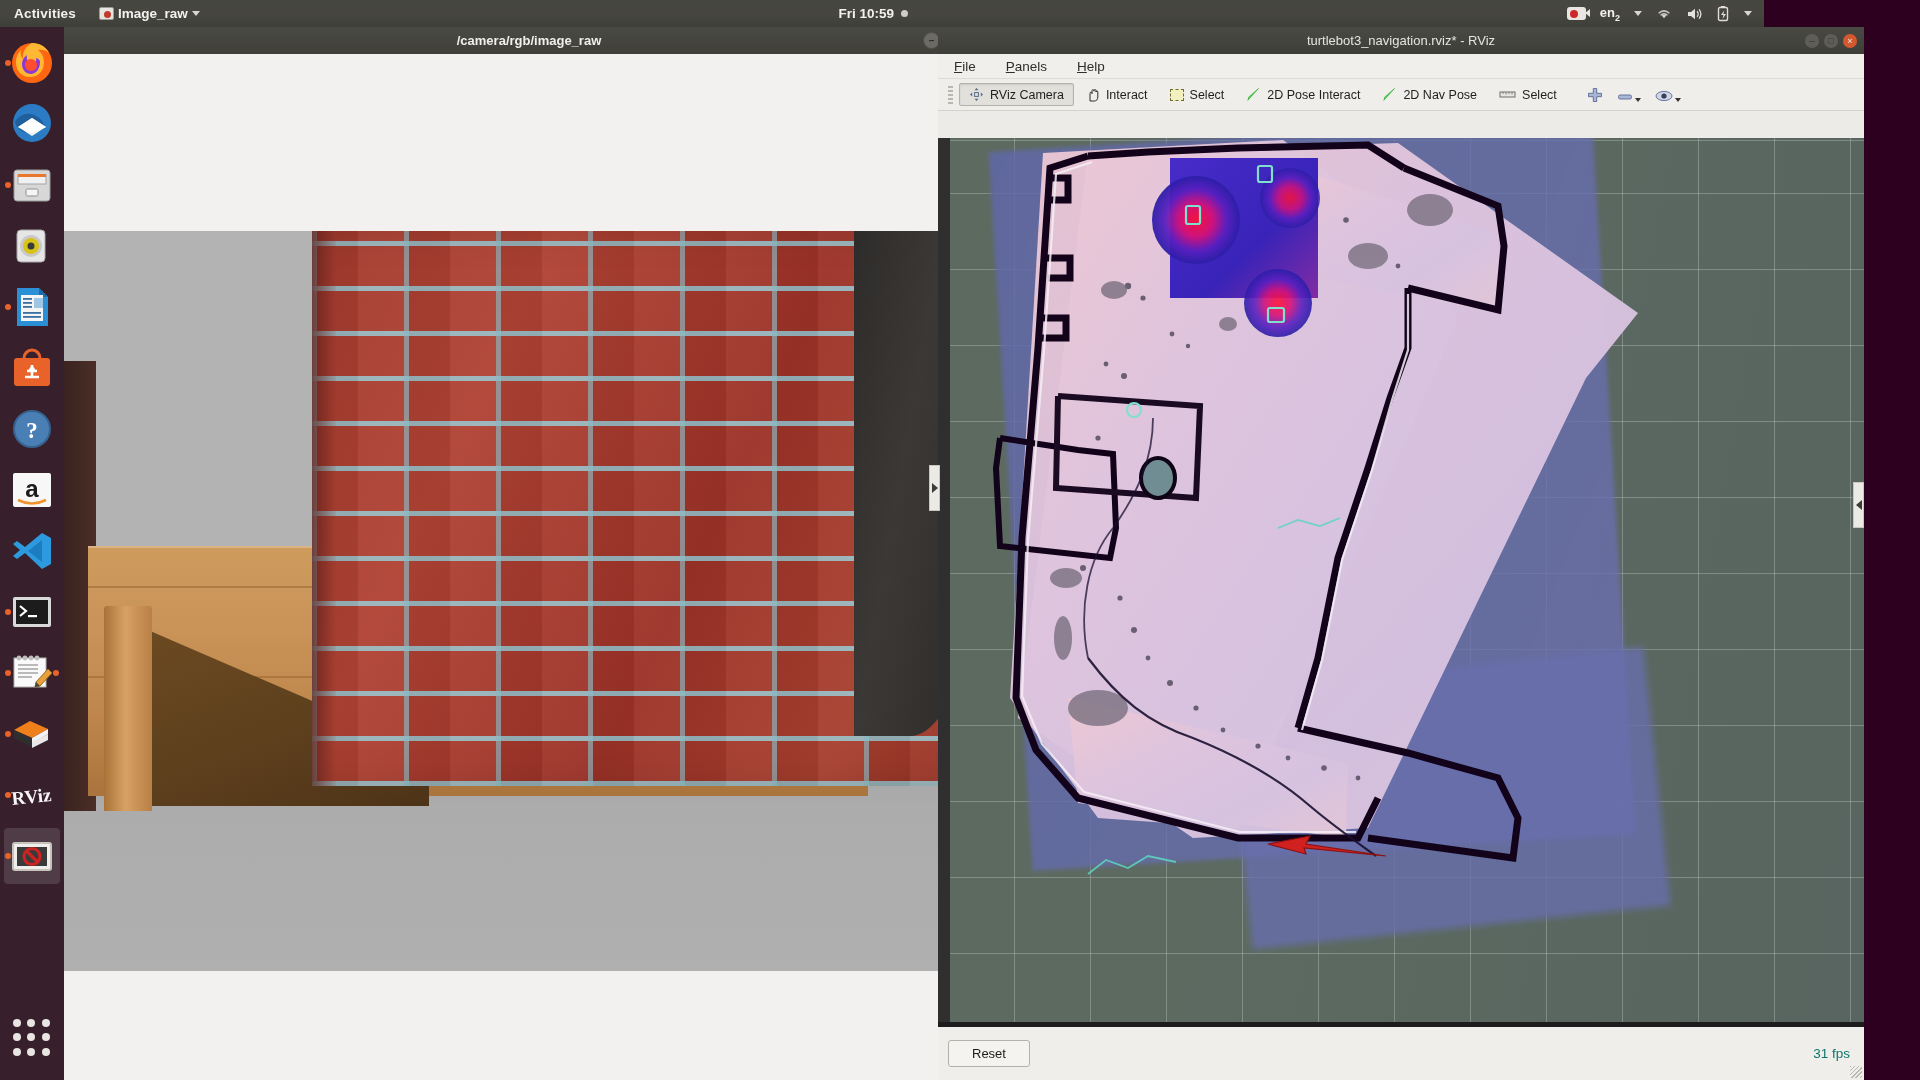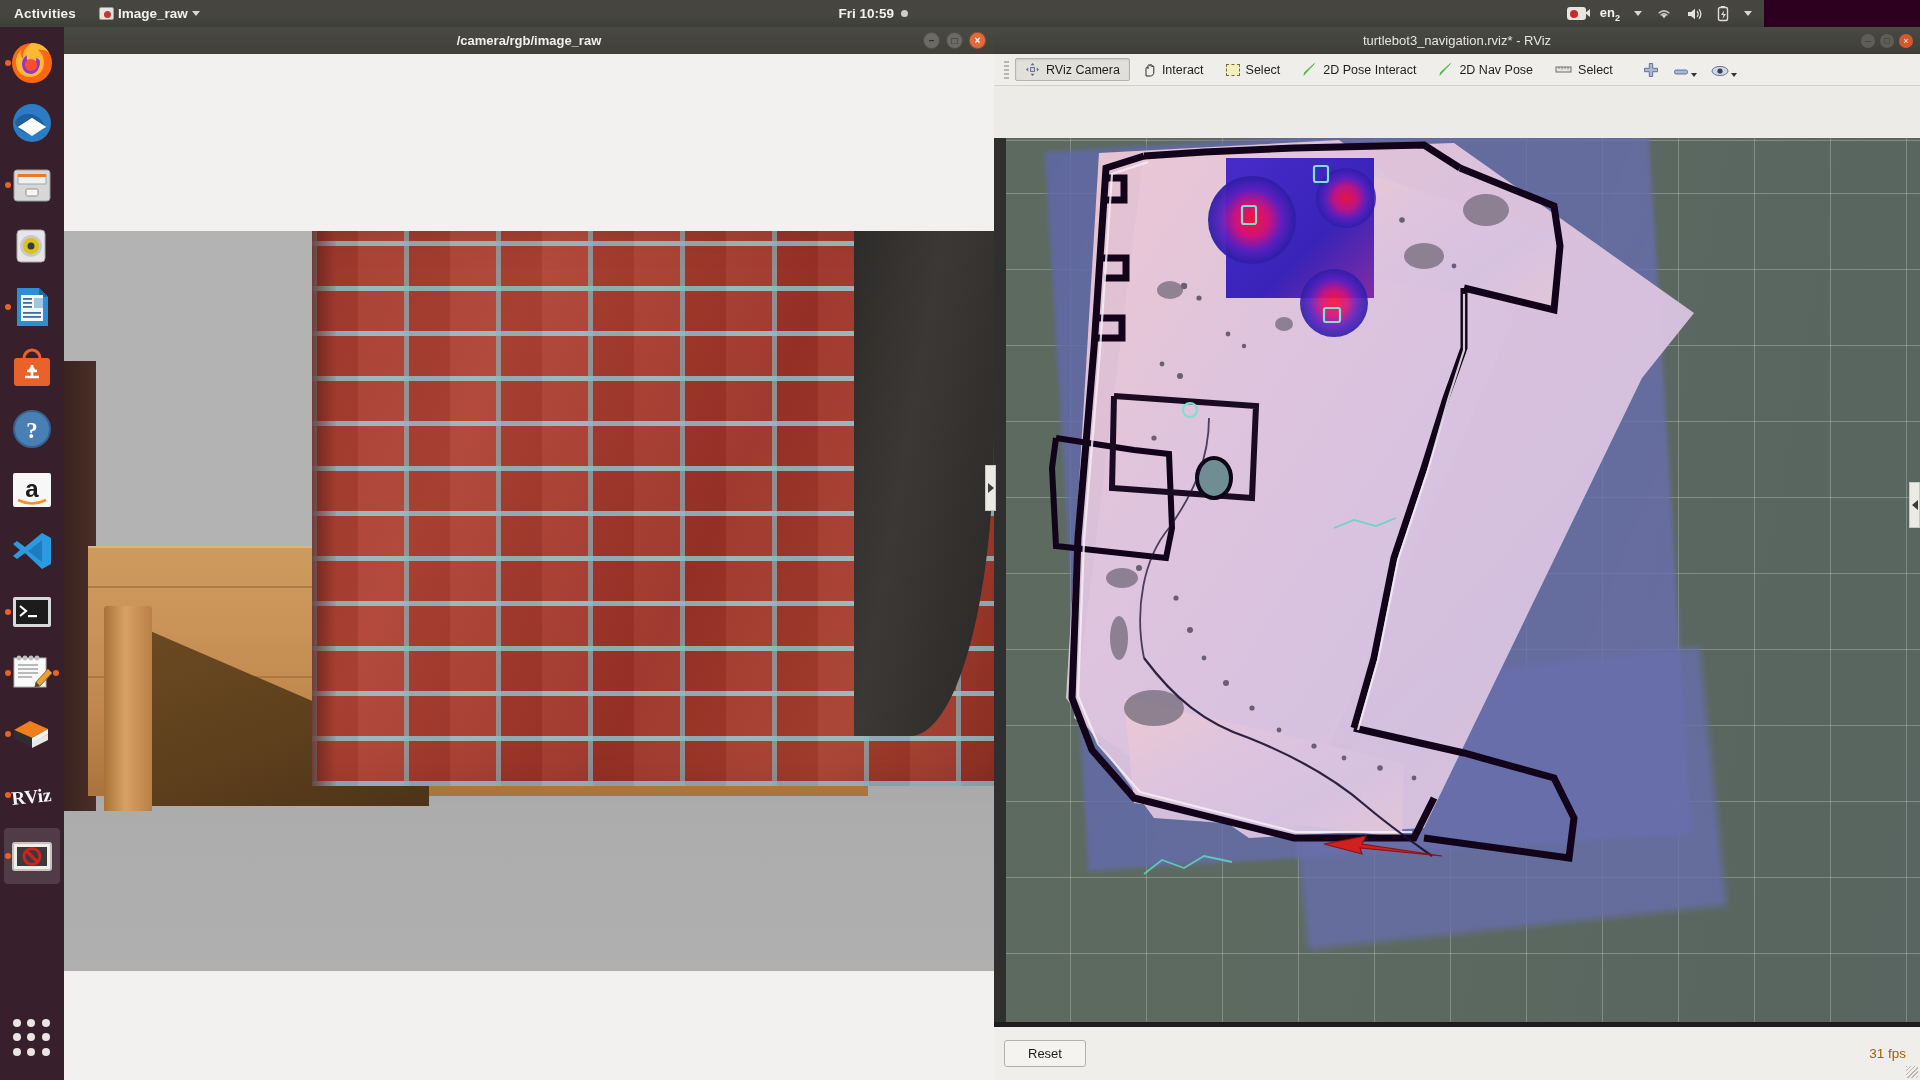--- a/index.html
+++ b/index.html
@@ -98,21 +98,21 @@
   .brickwall .edge { position:absolute; left:0; top:0; width:24px; height:100%;
      background:linear-gradient(90deg,rgba(90,30,25,.7),rgba(160,60,45,.1)); }
   .brick-shade { position:absolute; left:0; top:0; width:100%; height:100%;
      background:repeating-linear-gradient(90deg, rgba(0,0,0,.05) 0 46px, rgba(255,255,255,.04) 46px 92px); }
   .darkpillar { position:absolute; left:790px; top:0; width:140px; height:505px;
      background:linear-gradient(100deg,#2e2c2a 0%,#3b3836 40%,#2a2826 100%); border-radius:0 0 60% 0; }
   .darkpillar2 { position:absolute; left:650px; top:0; width:150px; height:180px;
      background:linear-gradient(180deg,#2a2927,#3a3734); }
 
   
-  .rviz { position:absolute; left:994px; top:27px; width:926px; height:1053px; z-index:30;
+  .rviz { position:absolute; left:938px; top:27px; width:926px; height:1053px; z-index:30;
           background:#ecebe7; }
   .rviz-title { height:27px; background:linear-gradient(180deg,#4a4a44,#3e3e38);
      display:flex;align-items:center;justify-content:center;color:#e6e4e0;font-size:13px;position:relative;}
   .rviz-wbtns{position:absolute;right:7px;top:0;height:27px;display:flex;align-items:center;gap:5px;}
   .rwbtn{width:14px;height:14px;border-radius:50%;background:#5e5e57;display:flex;align-items:center;justify-content:center;color:#33332f;font-size:9px;}
   .rwbtn.close{background:#d4582e;color:#efe7e3;}
   .menubar { height:25px; background:#f0efeb; display:flex; align-items:center;
              padding-left:12px; gap:22px; font-size:13.5px; color:#2e2e2e;
              border-bottom:1px solid #dedcd7; }
   .menubar span u { text-decoration:underline; }
@@ -151,21 +151,21 @@
       background:#eceae5; border:1px solid #c9c7c1; display:flex; align-items:center; justify-content:center; z-index:35;}
   .panel-arrow-l i { width:0;height:0;border-top:5px solid transparent;border-bottom:5px solid transparent;border-left:6px solid #3b3b3b; }
   .panel-arrow-r { position:absolute; right:0px; top:455px; width:11px; height:46px;
       background:#eceae5; border:1px solid #c9c7c1; display:flex; align-items:center; justify-content:center; z-index:35;}
   .panel-arrow-r i { width:0;height:0;border-top:5px solid transparent;border-bottom:5px solid transparent;border-right:6px solid #3b3b3b; }
 
   .statusbar { position:absolute; left:0; bottom:0; width:926px; height:53px; background:#efeeea;
                display:flex; align-items:center; padding:0 14px 0 10px; }
   .reset-btn { padding:5px 23px; font-size:13px; background:#f4f3f0;
                border:1px solid #b3b1ab; border-radius:3px; color:#1b1b1b; }
-  .fps { margin-left:auto; font-size:13.5px; color:#a16207; }
+  .fps { margin-left:auto; font-size:13.5px; color:#0f766e; }
   .statusbar-top-edge{position:absolute;left:0;top:-5px;width:926px;height:5px;background:#1d1d1d;}
   .resize-grip{position:absolute;right:2px;bottom:2px;width:12px;height:12px;
      background:repeating-linear-gradient(135deg,#b8b6b0 0 1px, transparent 1px 3px);}
 </style>
 </head>
 <body>
 
 <div id="screen">
 
   <div class="topbar">
@@ -399,20 +399,25 @@
   <div class="rviz">
     <div class="rviz-title">
       <span>turtlebot3_navigation.rviz* - RViz</span>
       <span class="rviz-wbtns">
         <span class="rwbtn">–</span>
         <span class="rwbtn">□</span>
         <span class="rwbtn close">×</span>
       </span>
     </div>
 
+    <div class="menubar">
+      <span class="menu-item"><u>F</u>ile</span>
+      <span class="menu-item"><u>P</u>anels</span>
+      <span class="menu-item"><u>H</u>elp</span>
+    </div>
 
     <div class="toolbar">
       <span class="tb-grip"></span>
 
       <span class="tbtn pressed">
         <svg width="15" height="15" viewBox="0 0 15 15">
           <path d="M7.5 1l2 2.2h-4zM7.5 14l-2-2.2h4zM1 7.5l2.2-2v4zM14 7.5l-2.2 2v-4z" fill="#5a6b8a"></path>
           <rect x="5.6" y="5.6" width="3.8" height="3.8" fill="none" stroke="#5a6b8a" stroke-width="1"></rect>
         </svg>
         <span>RViz Camera</span>

